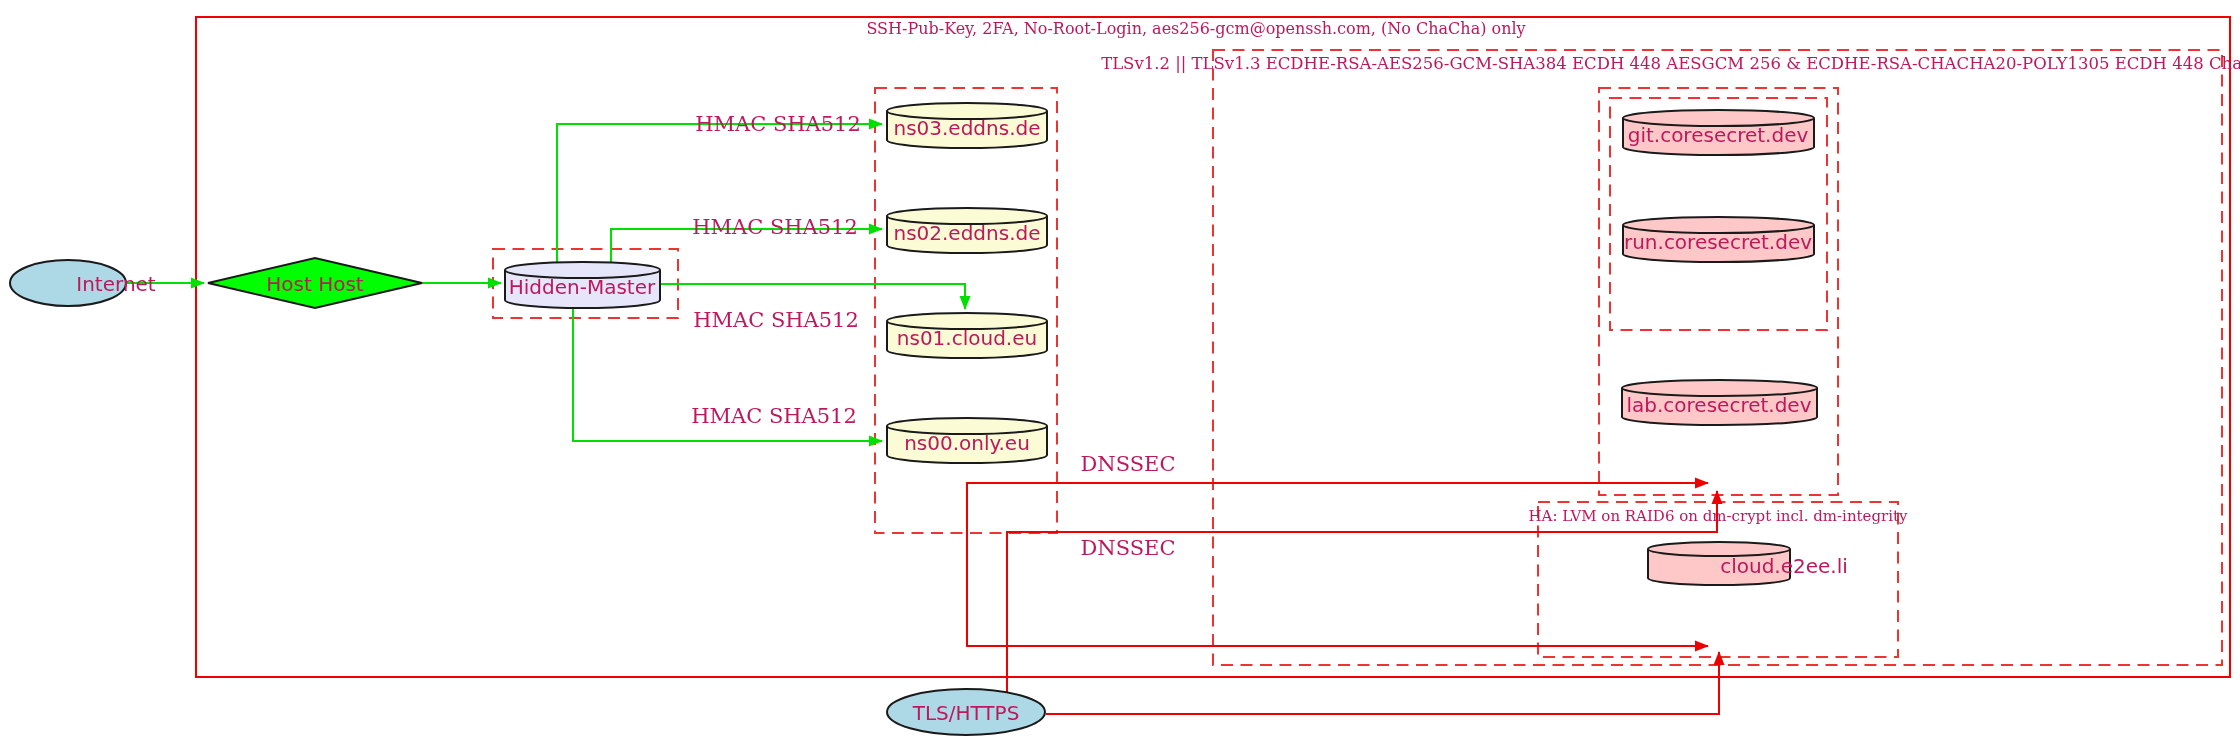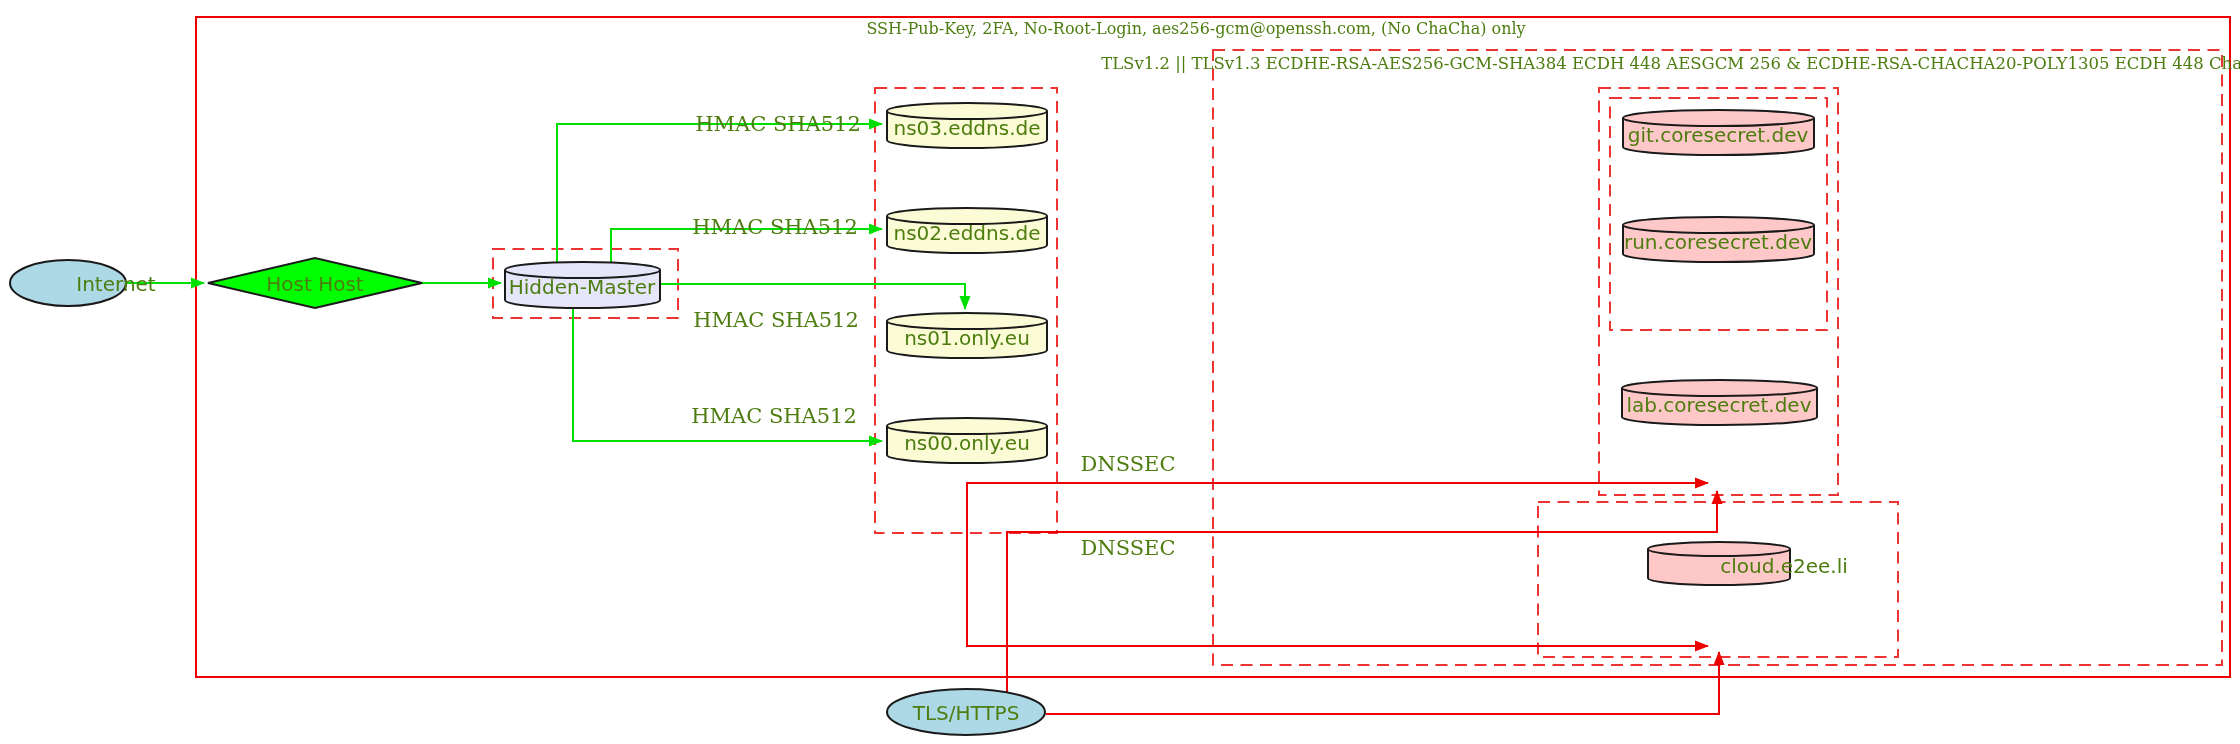--- a/index.html
+++ b/index.html
@@ -1,19 +1,19 @@
 <!DOCTYPE html>
 <html><head>
 <meta charset="utf-8">
 <style>
   html,body{margin:0;padding:0;background:#ffffff;}
   #stage{position:relative;width:2240px;height:744px;background:#ffffff;overflow:hidden;
          font-family:"DejaVu Sans",sans-serif;}
   #stage svg{position:absolute;left:0;top:0;}
-  .lbl{position:absolute;transform:translate(-50%,-50%);white-space:nowrap;color:#4d7c0f;}
+  .lbl{position:absolute;transform:translate(-50%,-50%);white-space:nowrap;color:#be185d;}
   .node-lbl{font-family:"DejaVu Sans",sans-serif;font-size:20px;}
   .edge-lbl{font-family:"DejaVu Serif",serif;font-size:21px;}
   .clu-lbl{font-family:"DejaVu Serif",serif;font-size:16px;}
   .clu-lbl-sm{font-family:"DejaVu Serif",serif;font-size:15px;}
   .box-solid{fill:none;stroke:#ee0000;stroke-width:2;}
   .box-dash{fill:none;stroke:#ee3333;stroke-width:2;stroke-dasharray:12 7.5;}
   .gline{fill:none;stroke:#00e000;stroke-width:2;}
   .rline{fill:none;stroke:#ee0000;stroke-width:2;}
   .shape{stroke:#1a1a1a;stroke-width:2;}
   .lid{fill:none;stroke:#1a1a1a;stroke-width:2;}
@@ -93,27 +93,28 @@
     <g>
       <path class="shape" fill="#ffc8c8" d="M1648,549 A71,7 0 0 1 1790,549 L1790,578 A71,7 0 0 1 1648,578 Z"></path>
       <path class="lid" d="M1648,549 A71,7 0 0 0 1790,549"></path>
     </g>
 
     <ellipse class="shape" cx="966" cy="712" rx="79" ry="23" fill="#add8e6"></ellipse>
   </svg>
 
   <div class="lbl clu-lbl" style="left:1196px;top:28px;">SSH-Pub-Key, 2FA, No-Root-Login, aes256-gcm@openssh.com, (No ChaCha) only</div>
   <div class="lbl clu-lbl" style="left:1717px;top:63px;font-size:16.5px;">TLSv1.2 || TLSv1.3 ECDHE-RSA-AES256-GCM-SHA384 ECDH 448 AESGCM 256 &amp; ECDHE-RSA-CHACHA20-POLY1305 ECDH 448 ChaCha20 256</div>
+  <div class="lbl clu-lbl-sm" style="left:1718px;top:516px;">HA: LVM on RAID6 on dm-crypt incl. dm-integrity</div>
 
   <div class="lbl node-lbl" style="left:68px;top:284px;margin-left:48px;">Internet</div>
   <div class="lbl node-lbl" style="left:315px;top:284px;">Host Host</div>
   <div class="lbl node-lbl" style="left:582px;top:287px;">Hidden-Master</div>
   <div class="lbl node-lbl" style="left:967px;top:128px;">ns03.eddns.de</div>
   <div class="lbl node-lbl" style="left:967px;top:233px;">ns02.eddns.de</div>
-  <div class="lbl node-lbl" style="left:967px;top:338px;">ns01.only.eu</div>
+  <div class="lbl node-lbl" style="left:967px;top:338px;">ns01.cloud.eu</div>
   <div class="lbl node-lbl" style="left:967px;top:443px;">ns00.only.eu</div>
   <div class="lbl node-lbl" style="left:1718px;top:135px;">git.coresecret.dev</div>
   <div class="lbl node-lbl" style="left:1718px;top:242px;">run.coresecret.dev</div>
   <div class="lbl node-lbl" style="left:1719px;top:405px;">lab.coresecret.dev</div>
   <div class="lbl node-lbl" style="left:1784px;top:566px;">cloud.e2ee.li</div>
   <div class="lbl node-lbl" style="left:966px;top:713px;">TLS/HTTPS</div>
 
   <div class="lbl edge-lbl" style="left:778px;top:124px;">HMAC SHA512</div>
   <div class="lbl edge-lbl" style="left:775px;top:227px;">HMAC SHA512</div>
   <div class="lbl edge-lbl" style="left:776px;top:320px;">HMAC SHA512</div>

